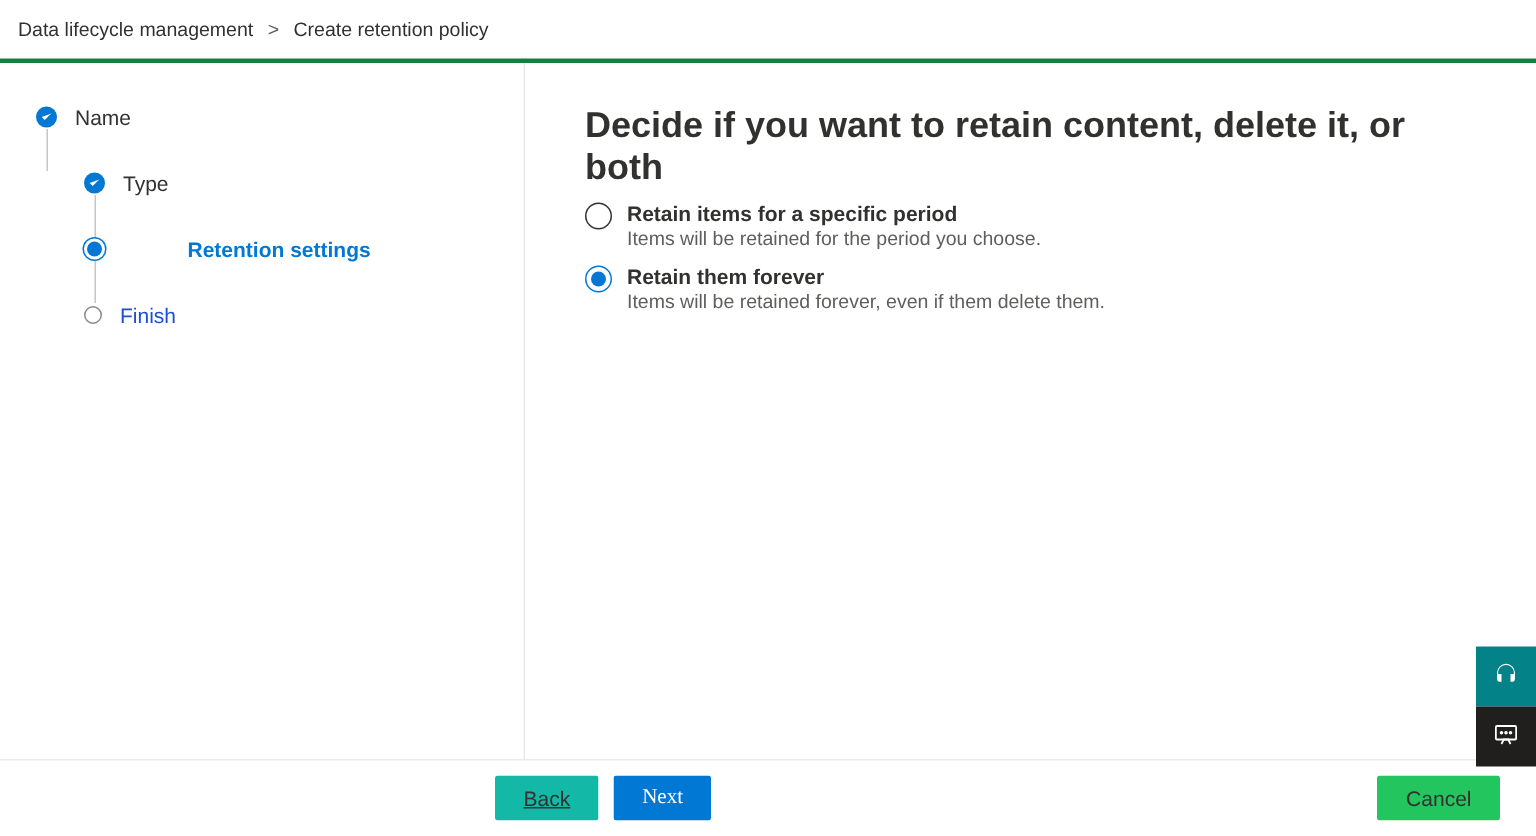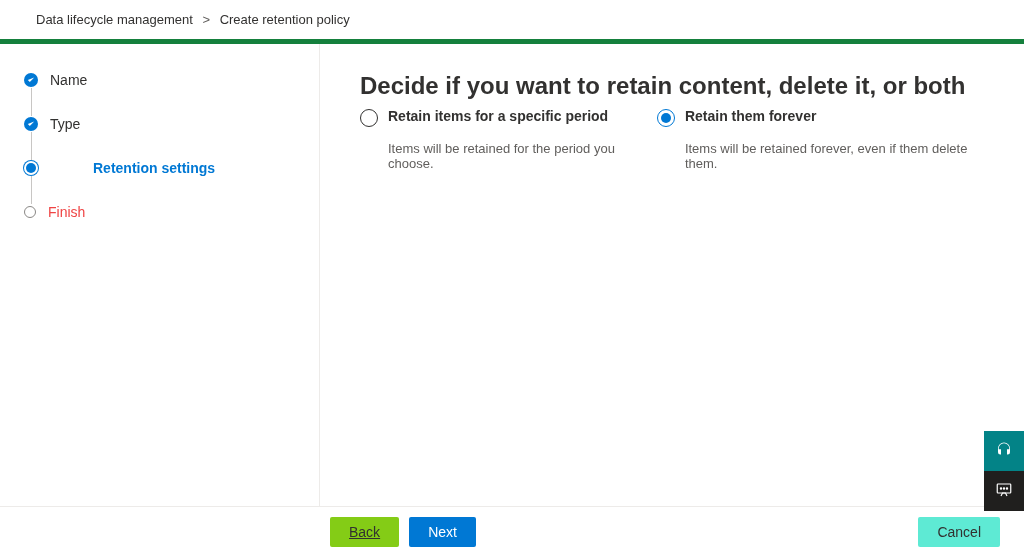--- a/index.html
+++ b/index.html
@@ -12,48 +12,48 @@
     display: flex;
     flex-direction: column;
     width: 1024px;
     height: 557px;
     overflow: hidden;
     position: relative;
   }
 
   
   .breadcrumb {
-    padding: 12px 36px;
+    padding: 12px 12px;
     font-size: 13px;
     color: #323130;
-    border-bottom: 5px solid #15803d;
+    border-bottom: 3px solid #15803d;
   }
   .breadcrumb .sep { margin: 0 6px; color: #605e5c; }
 
   
   .main {
     flex: 1;
     display: flex;
     overflow: hidden;
   }
 
   
   .stepper {
-    width: 320px;
+    width: 350px;
     border-right: 1px solid #edebe9;
     padding: 28px 24px;
   }
   .step {
     position: relative;
     display: flex;
     align-items: center;
     gap: 12px;
     cursor: pointer;
   }
-  .step + .step { margin-top: 28px; }
+  .step + .step { margin-top: 28px; margin-left: 32px; }
   .step::after {
     content: "";
     position: absolute;
     left: 7px;
     top: 16px;
     width: 1px;
     height: 28px;
     background: #c8c6c4;
   }
   .step:last-child::after { display: none; }
@@ -71,34 +71,34 @@
     width: 10px; height: 10px;
     margin: 2px;
   }
   .step.upcoming .step-dot {
     background: #fff;
     border: 1px solid #8a8886;
     width: 12px; height: 12px;
   }
   .step-label { font-size: 14px; color: #323130; }
   .step.current .step-label { font-weight: 600; color: #0078d4; padding-left: 43px; }
-  .step.upcoming .step-label { color: #ef4444; }
+  .step.upcoming .step-label { color: #1d4ed8; }
 
   
   .content {
     flex: 1;
     padding: 28px 40px;
     overflow: auto;
   }
   .content h1 {
     font-size: 24px;
     font-weight: 700;
     margin-bottom: 8px;
   }
-  .options { display: flex; flex-direction: row; gap: 10px; }
+  .options { display: flex; flex-direction: column; gap: 10px; }
   .option {
     display: flex;
     align-items: flex-start;
     gap: 10px;
     cursor: pointer;
   }
   .radio {
     width: 18px; height: 18px;
     border-radius: 50%;
     border: 1px solid #323130;
@@ -109,41 +109,41 @@
   .option.selected .radio { border-color: #0078d4; }
   .option.selected .radio::after {
     content: "";
     position: absolute;
     left: 3px; top: 3px;
     width: 10px; height: 10px;
     border-radius: 50%;
     background: #0078d4;
   }
   .option-text .title { font-size: 14px; font-weight: 600; color: #323130; }
-  .option-text .desc { font-size: 13px; color: #605e5c; margin-top: 17px; }
+  .option-text .desc { font-size: 13px; color: #605e5c; margin-top: 1px; }
 
   
   .footer {
     border-top: 1px solid #edebe9;
     padding: 10px 24px 10px 330px;
     display: flex;
     gap: 10px;
     align-items: center;
   }
   .btn {
     font-family: inherit;
     font-size: 14px;
     padding: 6px 18px;
     border: 1px solid transparent;
     cursor: pointer;
     border-radius: 2px;
   }
-  .btn-secondary { background: #84cc16; color: #323130; text-decoration: underline; }
-  .btn-primary { background: #0078d4; color: #fff; }
-  .btn-cancel { margin-left: auto; background: #5eead4; color: #323130; }
+  .btn-secondary { background: #14b8a6; color: #323130; text-decoration: underline; }
+  .btn-primary { background: #0078d4; color: #fff; font-family: Liberation Serif, serif; }
+  .btn-cancel { margin-left: auto; background: #22c55e; color: #323130; }
 
   
   .fab-stack {
     position: absolute;
     right: 0;
     bottom: 46px;
     display: flex;
     flex-direction: column;
   }
   .fab {

